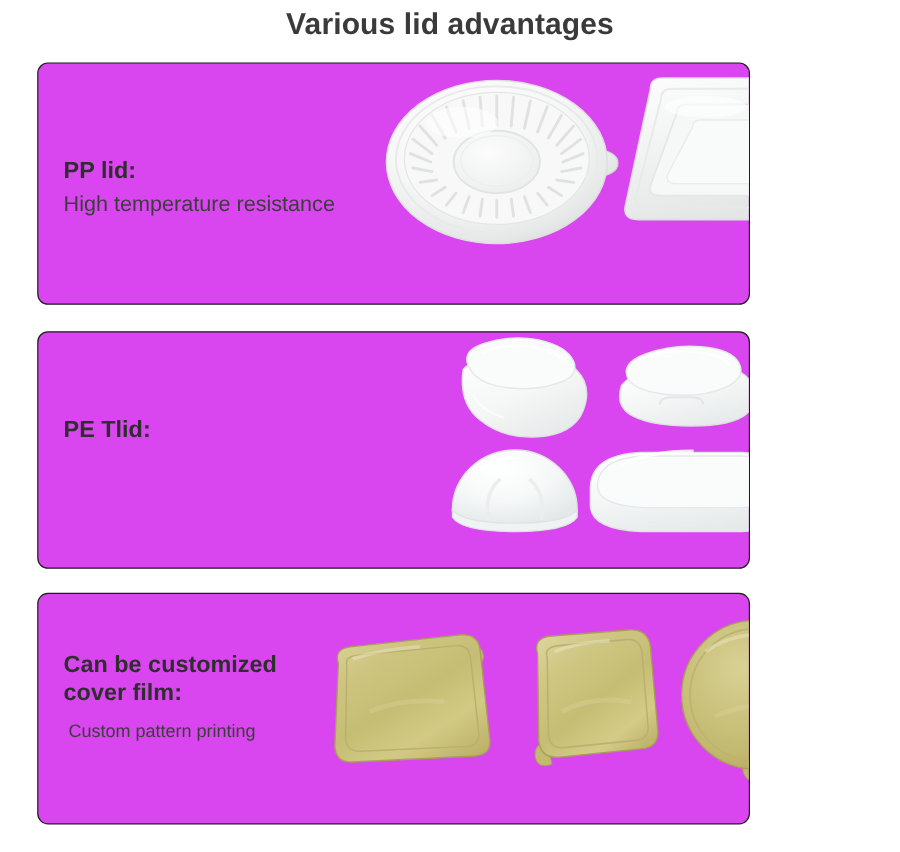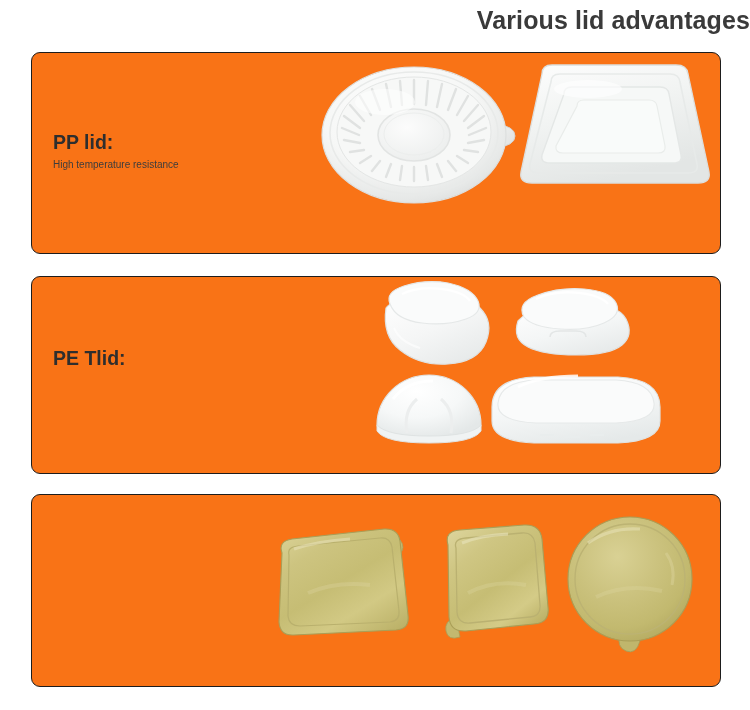--- a/index.html
+++ b/index.html
@@ -15,56 +15,56 @@
     overflow: hidden;
     position: relative;
   }
 
   
   .page-title {
     position: absolute;
     top: 6px;
     left: 0;
     width: 750px;
-    text-align: right;
+    text-align: center;
     font-size: 25px;
     font-weight: bold;
     color: #3a3a3a;
     letter-spacing: 0.1px;
   }
 
   
   .card {
     position: absolute;
     left: 31px;
-    width: 690px;
+    width: 594px;
     border: 1px solid #1d1d1d;
     border-radius: 9px;
-    background: #f97316;
+    background: #d946ef;
     box-sizing: border-box;
     overflow: hidden;
   }
   #card-1 { top: 52px;  height: 202px; }
   #card-2 { top: 276px; height: 198px; }
   #card-3 { top: 494px; height: 193px; }
 
   .card-text {
     position: absolute;
     left: 21px;
     z-index: 4;
   }
   .card-heading {
     font-size: 19.5px;
     font-weight: bold;
     color: #2e2e2e;
     line-height: 1.18;
     white-space: pre-line;
   }
   .card-desc {
-    font-size: 10px;
+    font-size: 18px;
     font-weight: normal;
     color: #3d3d3d;
     line-height: 1.55;
     white-space: pre-line;
     margin-top: 3px;
   }
   #card-1 .card-text { top: 78px; }
   #card-2 .card-text { top: 58px; margin-top: 12px; }
   #card-3 .card-text { top: 48px; }
   #card-3 .card-desc { margin-top: 9px; margin-left: 4px; font-size: 15px; }
@@ -254,20 +254,25 @@
         <line x1="80" y1="72" x2="96" y2="72"></line>
         <line x1="106" y1="70" x2="120" y2="70"></line>
       </g>
       <path d="M34 22 q22 -11 60 -11" fill="none" stroke="#ffffff" stroke-width="3" opacity="0.85"></path>
     </svg>
   </div>
 </div>
 
 <div class="card" id="card-3">
 
+  <div class="card-text">
+    <div class="card-heading">Can be customized
+cover film:</div>
+    <div class="card-desc">Custom pattern printing</div>
+  </div>
 
   <div class="art" id="art-foil-rect">
     <svg width="150" height="120" viewBox="0 0 150 120">
       <defs>
         <linearGradient id="foilRectG" x1="0.1" y1="0" x2="0.85" y2="1">
           <stop offset="0%" stop-color="#d9d195"></stop>
           <stop offset="22%" stop-color="#cdc480"></stop>
           <stop offset="50%" stop-color="#c6bd74"></stop>
           <stop offset="74%" stop-color="#d2c984"></stop>
           <stop offset="100%" stop-color="#bcb269"></stop>

